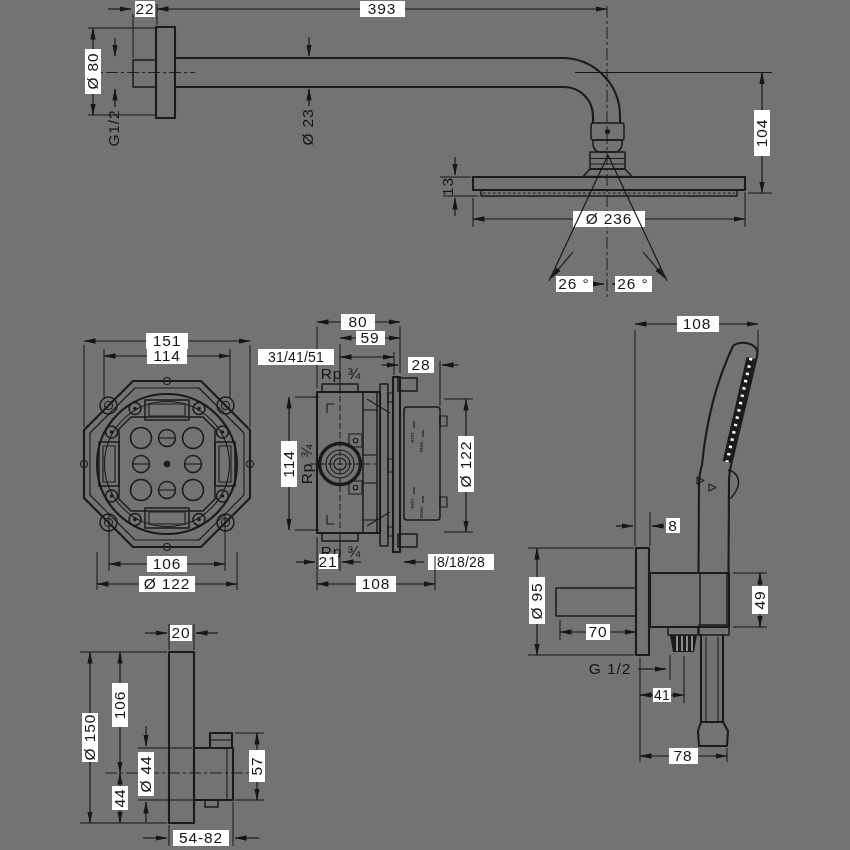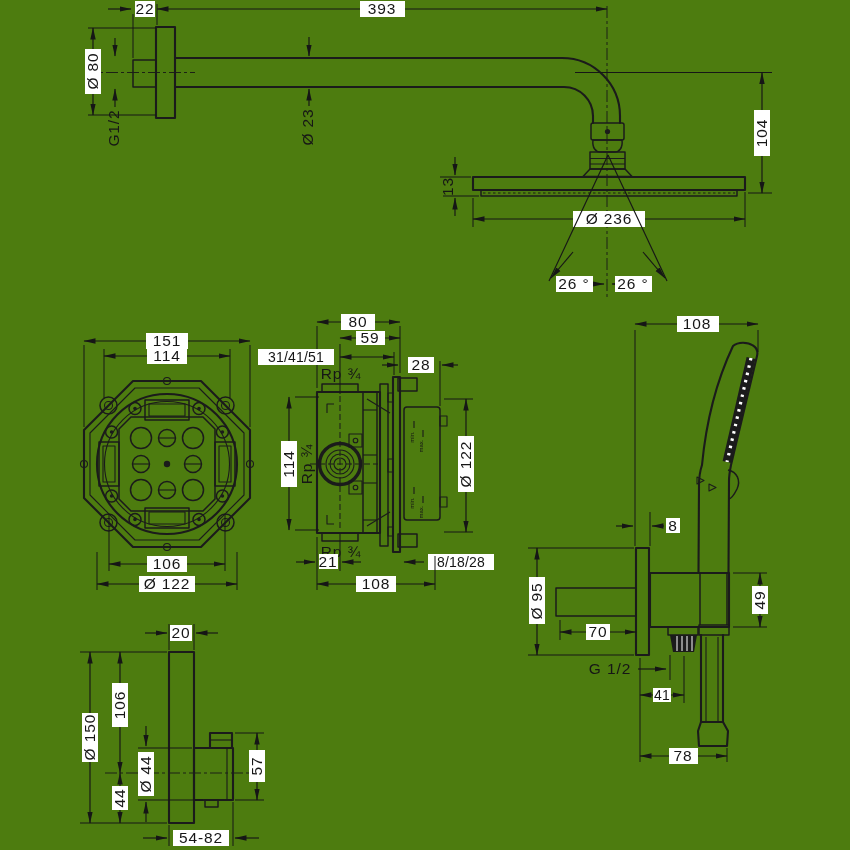--- a/index.html
+++ b/index.html
@@ -1,16 +1,16 @@
 <!DOCTYPE html>
 <html><head>
 <meta charset="utf-8">
 <style>
   html,body{margin:0;padding:0;background:#fff}
-  .sheet{width:850px;height:850px;background:#4d7c0f;position:relative;overflow:hidden;font-family:"Liberation Sans",sans-serif}
+  .sheet{width:850px;height:850px;background:#737373;position:relative;overflow:hidden;font-family:"Liberation Sans",sans-serif}
   svg{display:block}
   svg text{font-family:"Liberation Sans",sans-serif;font-size:15.5px;fill:#161616;letter-spacing:.9px;text-anchor:middle}
   .t-long{font-size:14px;letter-spacing:.2px}
   .t-sm{font-size:6px;letter-spacing:0}
   .s2{fill:none;stroke:#1b1b1b;stroke-width:2.1;stroke-linejoin:round;stroke-linecap:round}
   .s15{fill:none;stroke:#1b1b1b;stroke-width:1.5;stroke-linejoin:round}
   .s1{fill:none;stroke:#1b1b1b;stroke-width:1.1;stroke-linejoin:round}
   .ring{fill:none;stroke:#1b1b1b;stroke-width:3.4}
   .dim{fill:none;stroke:#161616;stroke-width:1.15}
   .ext{fill:none;stroke:#161616;stroke-width:1}

